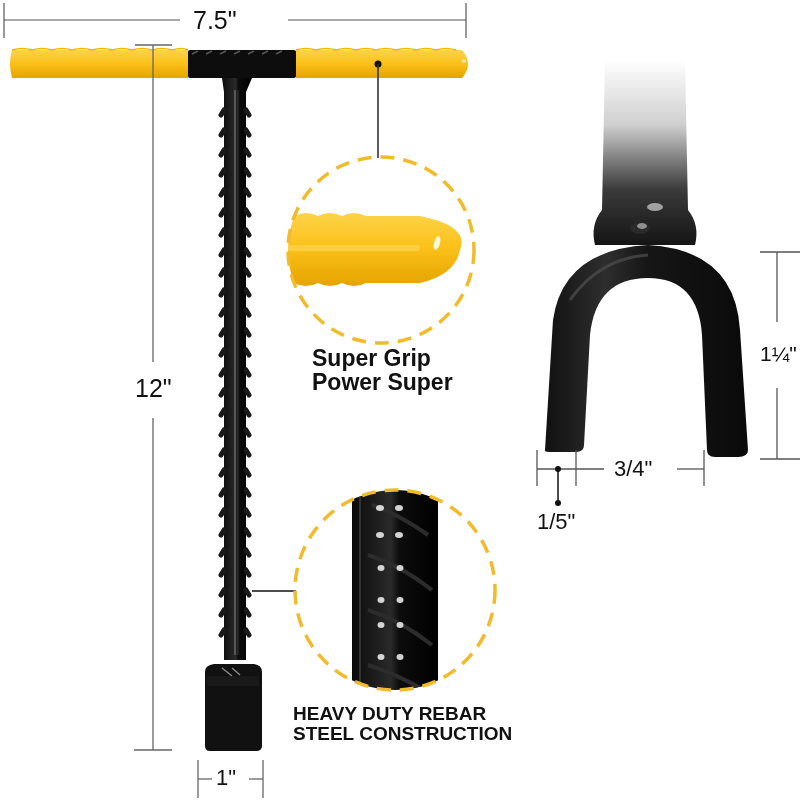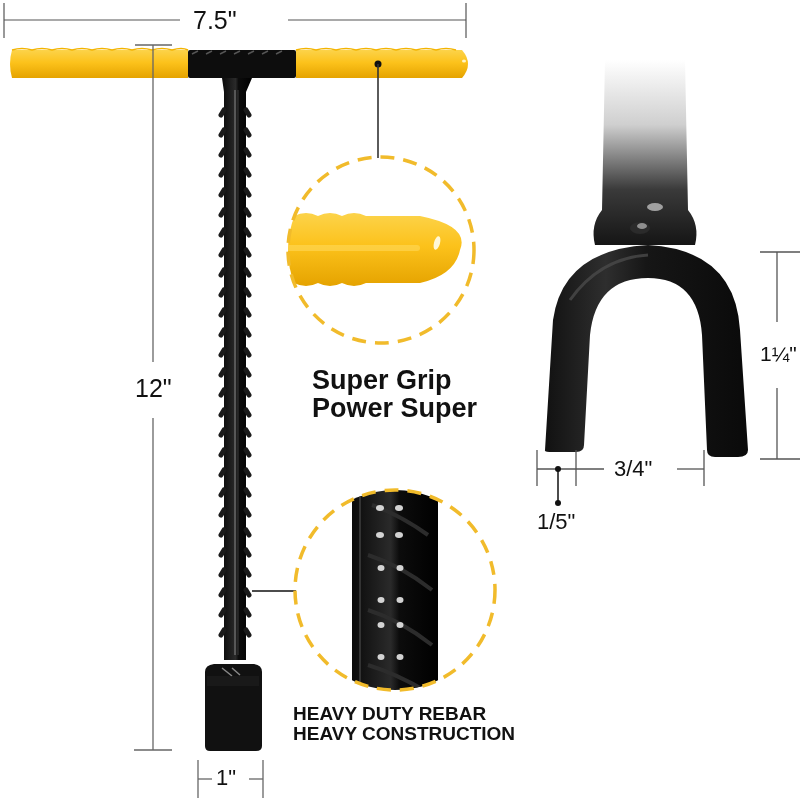--- a/index.html
+++ b/index.html
@@ -171,23 +171,23 @@
     </g>
   </svg>
 
   <div class="dim-label" style="left:193px; top:8px; font-size:25px;">7.5"</div>
   <div class="dim-label" style="left:135px; top:376px; font-size:25px;">12"</div>
   <div class="dim-label" style="left:216px; top:767px; font-size:22px;">1"</div>
   <div class="dim-label" style="left:760px; top:343px; font-size:21px;">1¼"</div>
   <div class="dim-label" style="left:614px; top:458px; font-size:22px;">3/4"</div>
   <div class="dim-label" style="left:537px; top:511px; font-size:22px;">1/5"</div>
 
-  <div class="feature-text" style="left:312px; top:366px; font-size:27px;">
+  <div class="feature-text" style="left:312px; top:346px; font-size:23px;">
     <div>Super Grip</div>
     <div>Power Super</div>
   </div>
 
   <div class="feature-text" style="left:293px; top:704px; font-size:19px;">
     <div>HEAVY DUTY REBAR</div>
-    <div>HEAVY CONSTRUCTION</div>
+    <div>STEEL CONSTRUCTION</div>
   </div>
 
 </div>
 
 </body></html>

